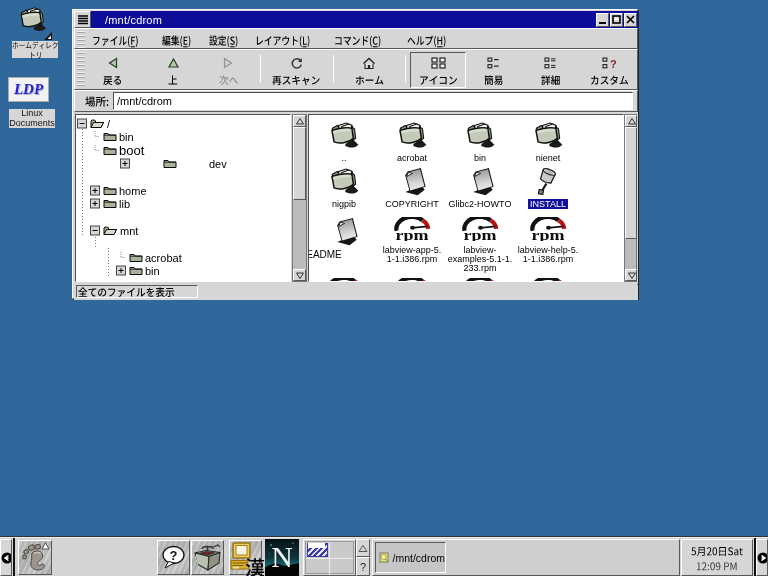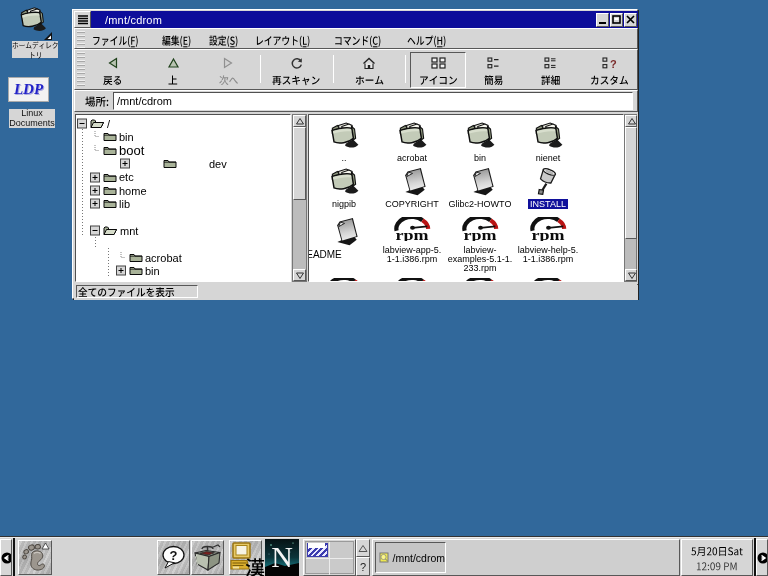--- a/index.html
+++ b/index.html
@@ -311,36 +311,20 @@
             </svg>
           </div>
           <div style="margin:0 2px;display:flex">
             <svg width="14" height="11">
               <path d="M1 2.5 L5 2.5 L6 4 L13 4 L13 9.5 L1 9.5 Z" fill="#a9b399" stroke="#0a0a0a" stroke-width="1"></path>
               <path d="M1 4.2 H13" stroke="#0a0a0a" stroke-width="0.8"></path>
             </svg>
           </div>
           <span style="font-size:11px;color:#000;white-space:nowrap">dev</span>
         </div>
-        <div style="position:absolute;left:0;top:55.6px;width:216px;height:13px;display:flex;align-items:center;">
-          <div style="width:14px"></div>
-          <div style="display:flex;align-items:center;width:11px">
-            <svg width="10" height="11">
-              <rect x="0.5" y="1" width="9" height="9" fill="#d6d6d6" stroke="#444"></rect>
-              <path d="M2.5 5.5h5M5 3v5" stroke="#000" stroke-width="1"></path>
-            </svg>
-          </div>
-          <div style="margin:0 2px;display:flex">
-            <svg width="14" height="11">
-              <path d="M1 2.5 L5 2.5 L6 4 L13 4 L13 9.5 L1 9.5 Z" fill="#a9b399" stroke="#0a0a0a" stroke-width="1"></path>
-              <path d="M1 4.2 H13" stroke="#0a0a0a" stroke-width="0.8"></path>
-            </svg>
-          </div>
-          <span style="font-size:11px;color:#000;white-space:nowrap">etc</span>
-        </div>
         <div style="position:absolute;left:0;top:69.0px;width:216px;height:13px;display:flex;align-items:center;">
           <div style="width:14px"></div>
           <div style="display:flex;align-items:center;width:11px">
             <svg width="10" height="11">
               <rect x="0.5" y="1" width="9" height="9" fill="#d6d6d6" stroke="#444"></rect>
               <path d="M2.5 5.5h5M5 3v5" stroke="#000" stroke-width="1"></path>
             </svg>
           </div>
           <div style="margin:0 2px;display:flex">
             <svg width="14" height="11">

